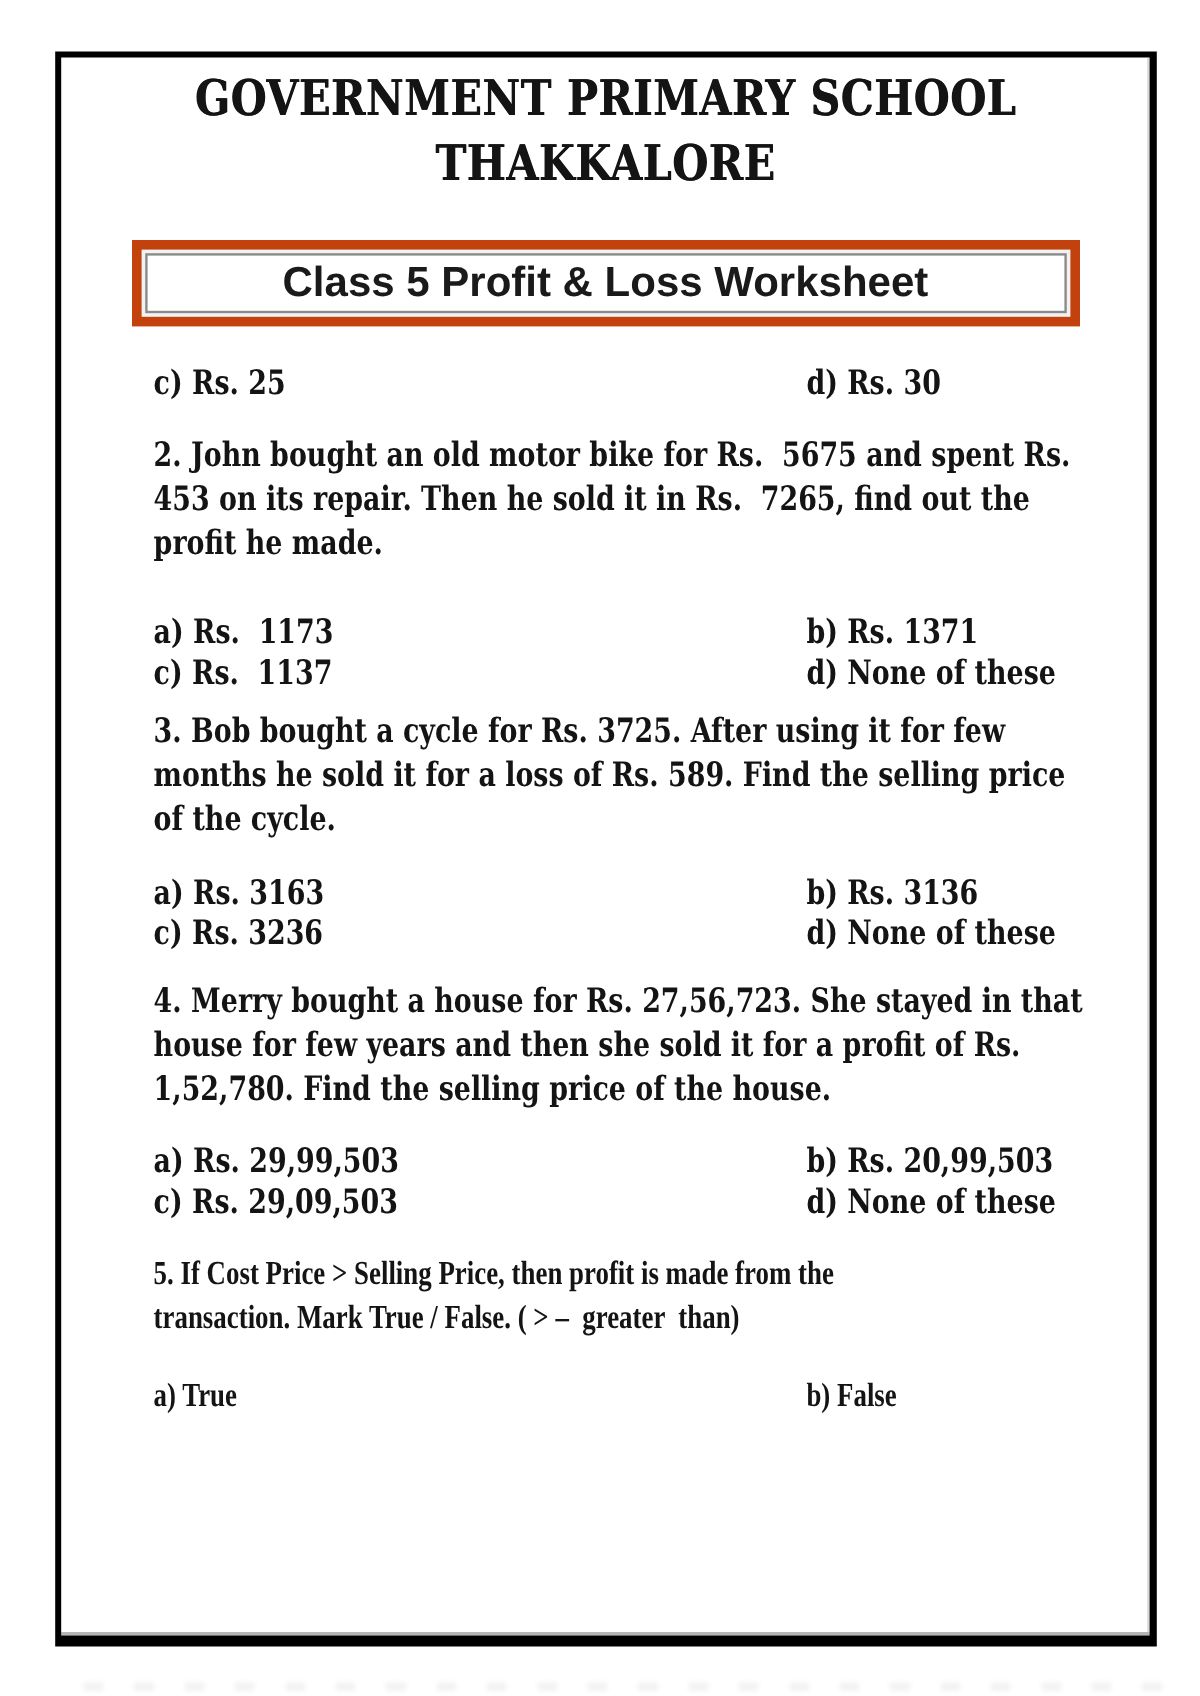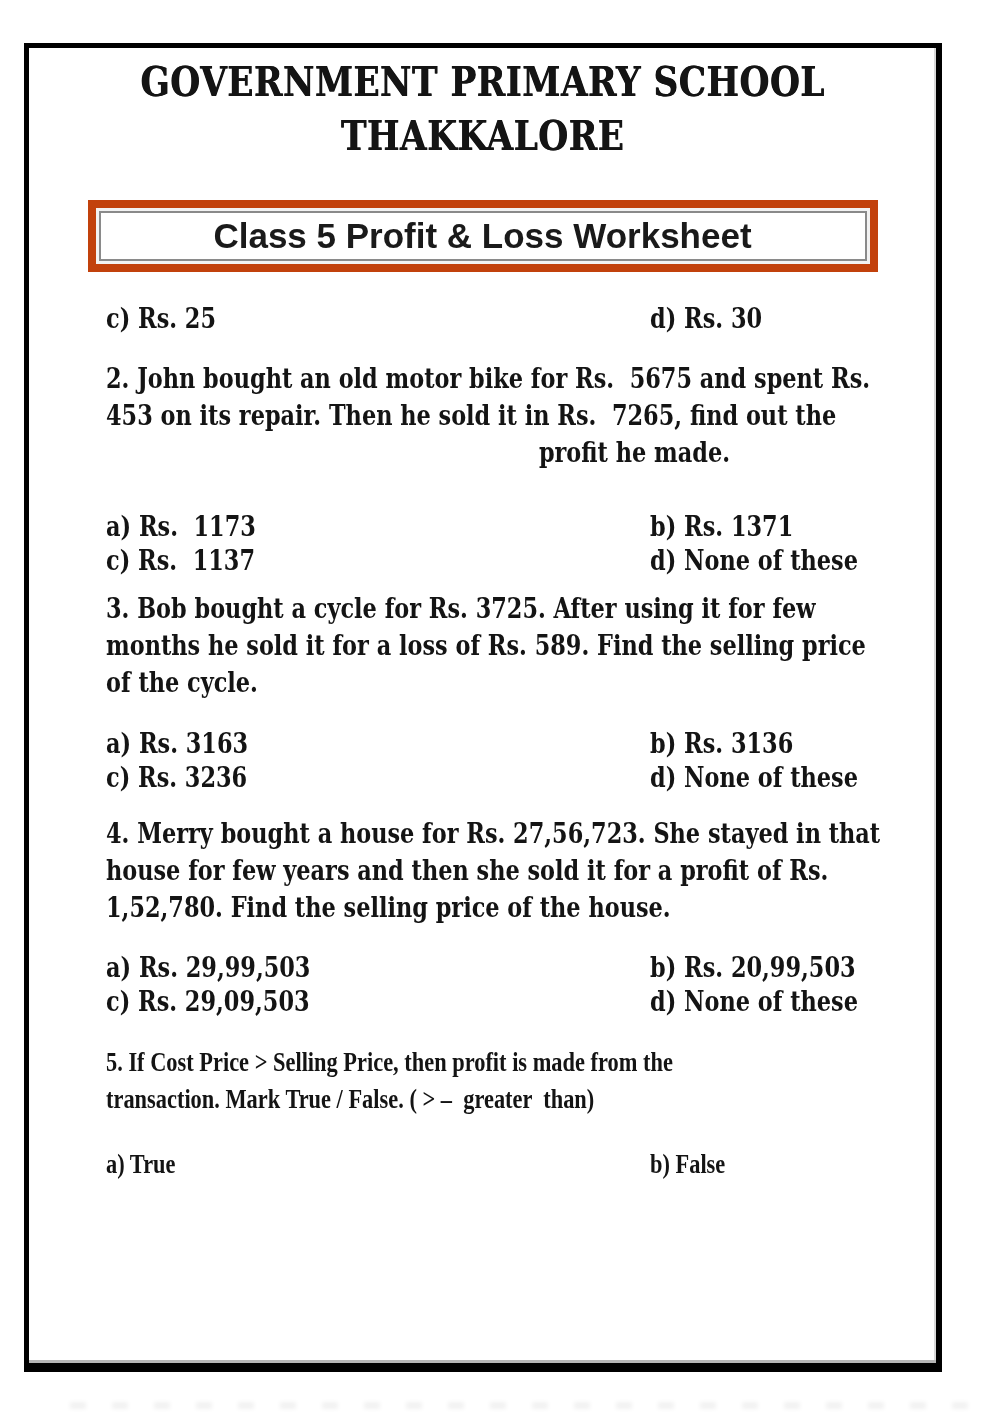--- a/index.html
+++ b/index.html
@@ -6,21 +6,21 @@
   body {
     width: 1000px; height: 1413px;
     background: #ffffff;
     font-family: "DejaVu Serif", serif;
     color: #141414;
     position: relative;
     overflow: hidden;
   }
   .frame {
     position: absolute;
-    left: 24px; top: 43px;
+    left: 46px; top: 43px;
     width: 918px; height: 1329px;
     box-sizing: border-box;
     border: solid #000000;
     border-width: 5px 6px 9px 5px;
     background: #ffffff;
     box-shadow: inset 0 -3px 0 #b5b5b5, inset -2px 0 0 #d8d8d8;
   }
   .school-line {
     text-align: center;
     font-weight: 700;
@@ -68,21 +68,21 @@
     font-size: 28px;
     font-weight: 700;
     line-height: 34px;
     white-space: pre;
     transform: scaleX(0.8);
     transform-origin: 0 50%;
   }
   .opt.left  { left: 0; }
   .opt.right { left: 544px; }
   .q1 { margin-top: 24px; }  .q1 .opts { margin-top: 30px; }
-  .q2 { margin-top: 24px; text-align: right; }  .q2 .opts { margin-top: 39px; }
+  .q2 { margin-top: 24px; }  .q2 .opts { margin-top: 39px; }
   .q3 { margin-top: 12px; }  .q3 .opts { margin-top: 26px; }
   .q4 { margin-top: 20px; }  .q4 .opts { margin-top: 25px; }
   .q5 { margin-top: 24px; font-family: Liberation Serif, serif; }  .q5 .opts { margin-top: 30px; }
   .bottom-hint {
     position: absolute;
     left: 70px; right: 30px;
     top: 1402px; height: 7px;
     background: repeating-linear-gradient(90deg,
       rgba(40,40,40,0.18) 0 16px, rgba(0,0,0,0) 16px 42px);
     filter: blur(2px);

